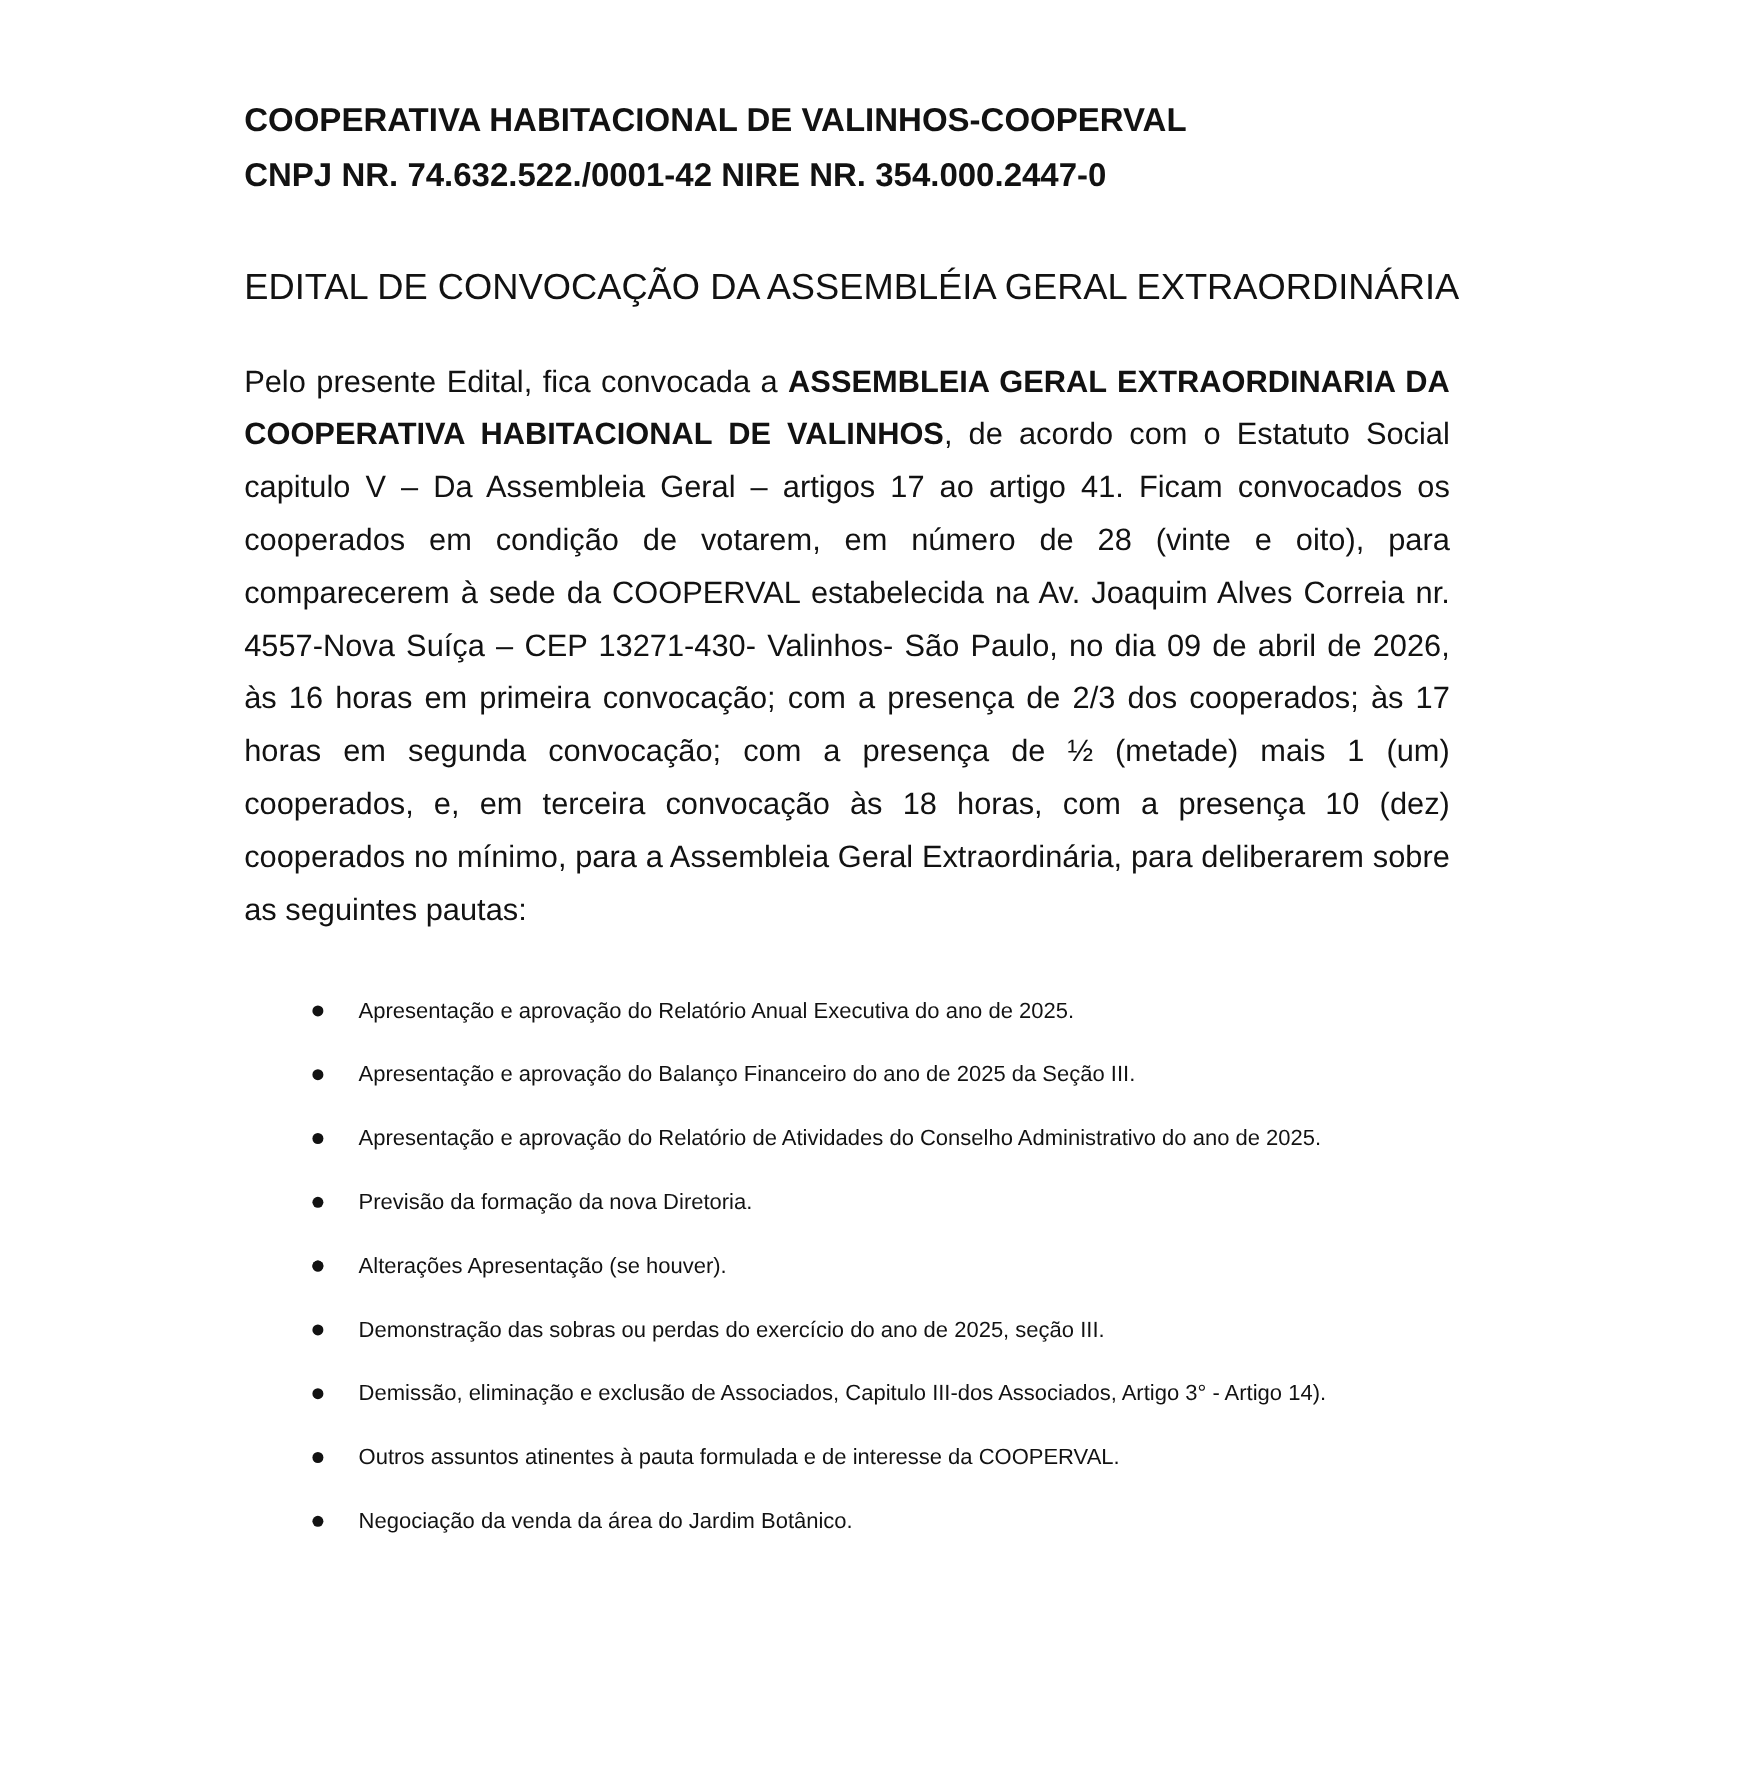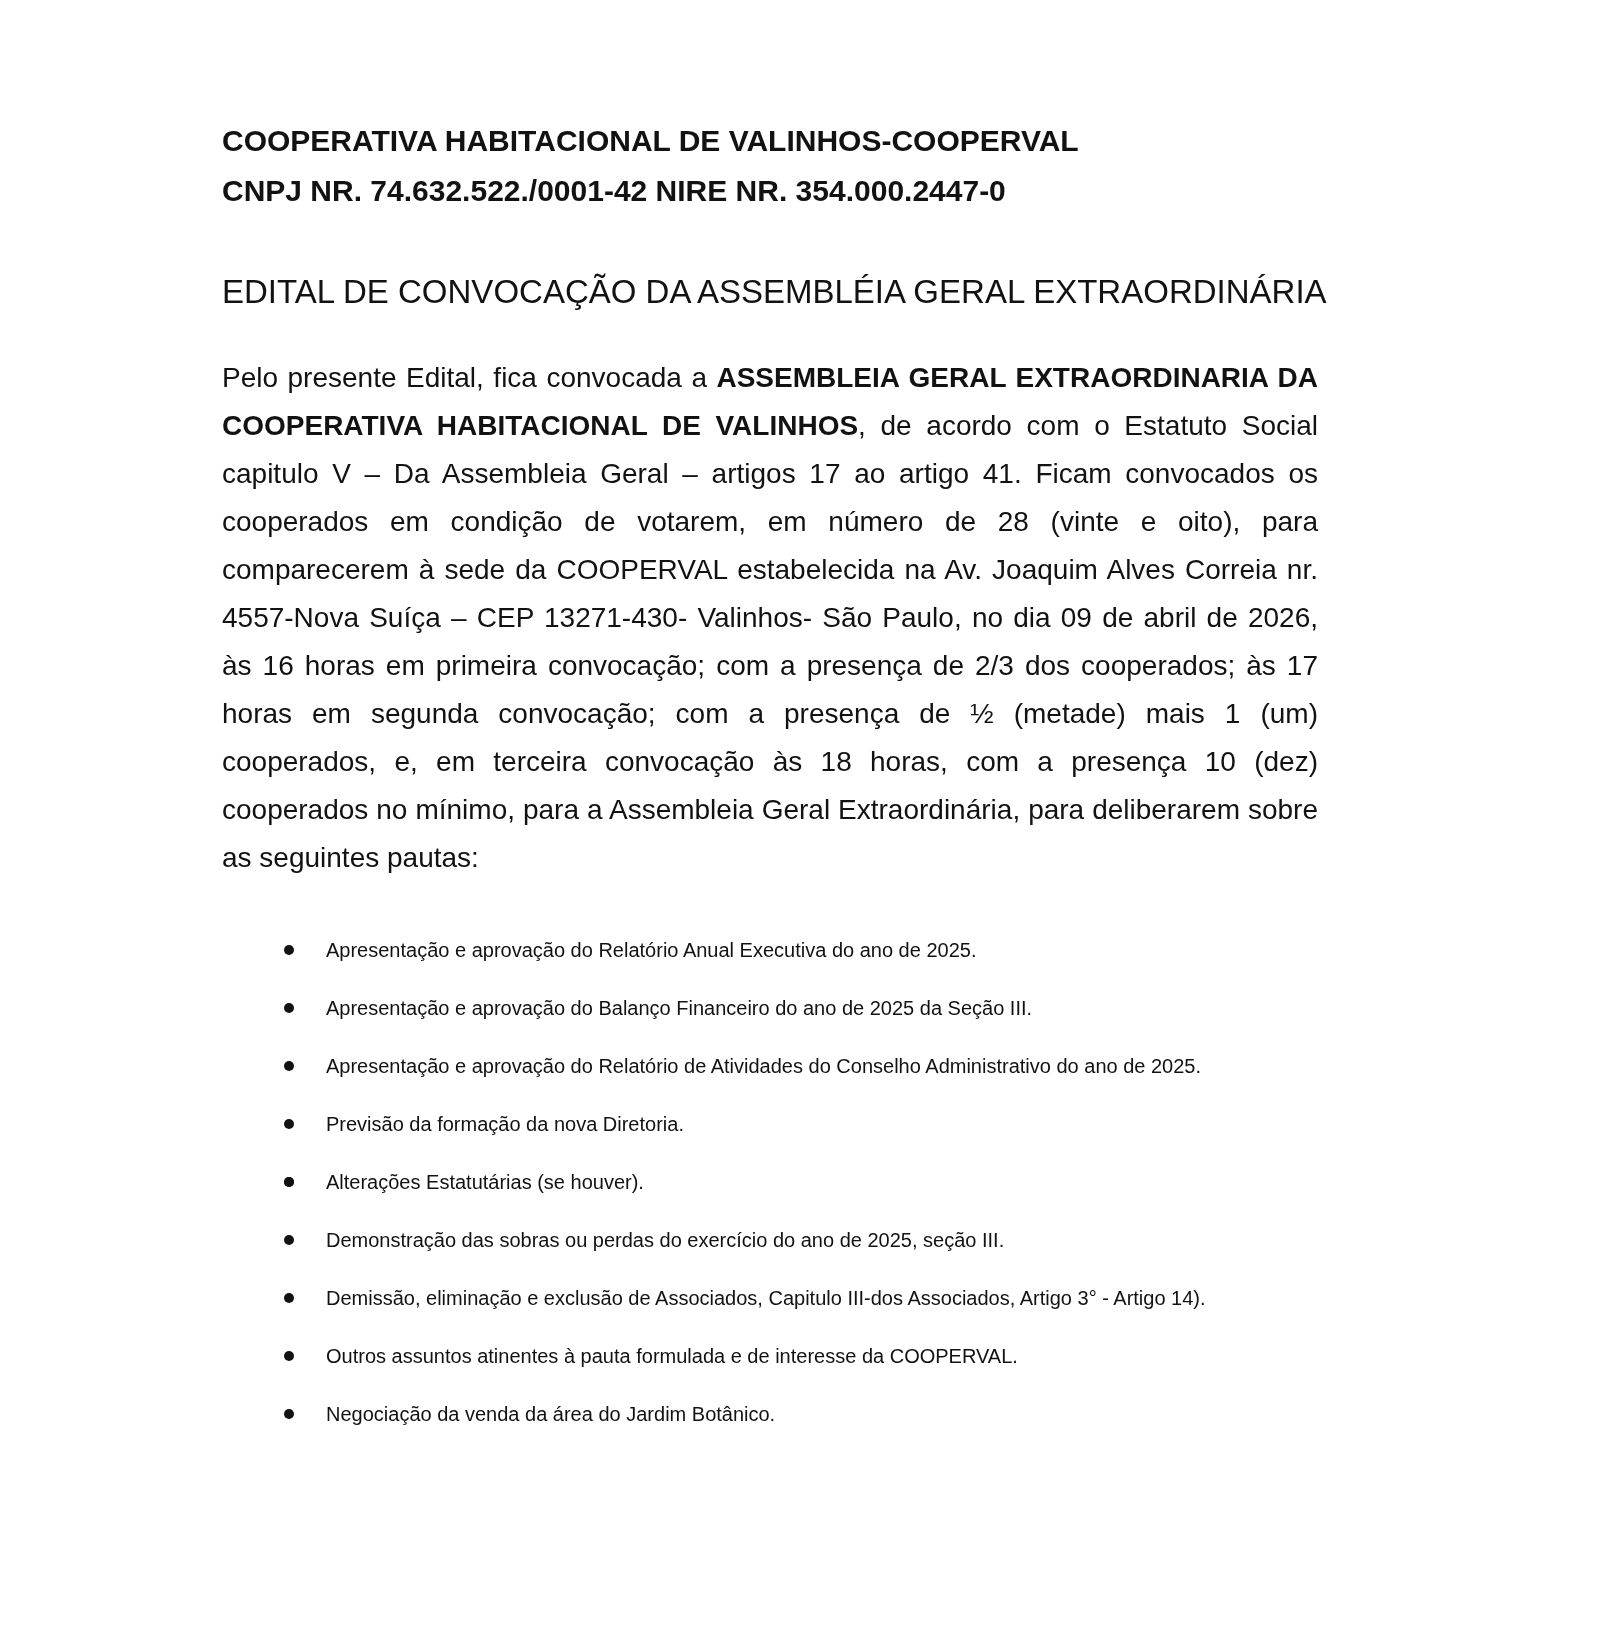--- a/index.html
+++ b/index.html
@@ -11,21 +11,21 @@
     width: 1600px;
     height: 1627px;
     overflow: hidden;
     font-family: "Liberation Sans", sans-serif;
     color: #121212;
   }
   .page {
     box-sizing: border-box;
     width: 1600px;
     height: 1416px;
-    padding: 116px 278px 0 222px;
+    padding: 85px 278px 0 222px;
     background: #ffffff;
   }
   .org-line {
     margin: 0;
     font-size: 30px;
     font-weight: bold;
     line-height: 50px;
     white-space: nowrap;
   }
   .doc-title {
@@ -77,20 +77,20 @@
   <p class="doc-title">EDITAL DE CONVOCAÇÃO DA ASSEMBLÉIA GERAL EXTRAORDINÁRIA</p>
 
   <p class="body-par"><span>Pelo presente Edital, fica convocada a </span><span class="bold-seg">ASSEMBLEIA GERAL EXTRAORDINARIA DA COOPERATIVA HABITACIONAL DE VALINHOS</span><span>, de acordo com o Estatuto Social capitulo V – Da Assembleia Geral – artigos 17 ao artigo 41. Ficam convocados os cooperados em condição de votarem, em número de 28 (vinte e oito), para comparecerem à sede da COOPERVAL estabelecida na Av. Joaquim Alves Correia nr. 4557-Nova Suíça – CEP 13271-430- Valinhos- São Paulo, no dia 09 de abril de 2026, às 16 horas em primeira convocação; com a presença de 2/3 dos cooperados; às 17 horas em segunda convocação; com a presença de ½ (metade) mais 1 (um) cooperados, e, em terceira convocação às 18 horas, com a presença 10 (dez) cooperados no mínimo, para a Assembleia Geral Extraordinária, para deliberarem sobre as seguintes pautas:</span></p>
 
   <ul class="agenda">
     <li><span class="bullet-dot"></span><span>Apresentação e aprovação do Relatório Anual Executiva do ano de 2025.</span></li>
     <li><span class="bullet-dot"></span><span>Apresentação e aprovação do Balanço Financeiro do ano de 2025 da Seção III.</span></li>
     <li><span class="bullet-dot"></span><span>Apresentação e aprovação do Relatório de Atividades do Conselho Administrativo do ano de 2025.</span></li>
     <li><span class="bullet-dot"></span><span>Previsão da formação da nova Diretoria.</span></li>
     <li><span class="bullet-dot"></span></li>
-    <li><span class="bullet-dot"></span><span>Alterações Estatutárias (se houver).</span></li>
+    <li><span class="bullet-dot"></span><span>Alterações Apresentação (se houver).</span></li>
     <li><span class="bullet-dot"></span><span>Demonstração das sobras ou perdas do exercício do ano de 2025, seção III.</span></li>
     <li><span class="bullet-dot"></span><span>Demissão, eliminação e exclusão de Associados, Capitulo III-dos Associados, Artigo 3° - Artigo 14).</span></li>
     <li><span class="bullet-dot"></span><span>Outros assuntos atinentes à pauta formulada e de interesse da COOPERVAL.</span></li>
     <li><span class="bullet-dot"></span><span>Negociação da venda da área do Jardim Botânico.</span></li>
   </ul>
 
 </div>
 
 </body></html>

